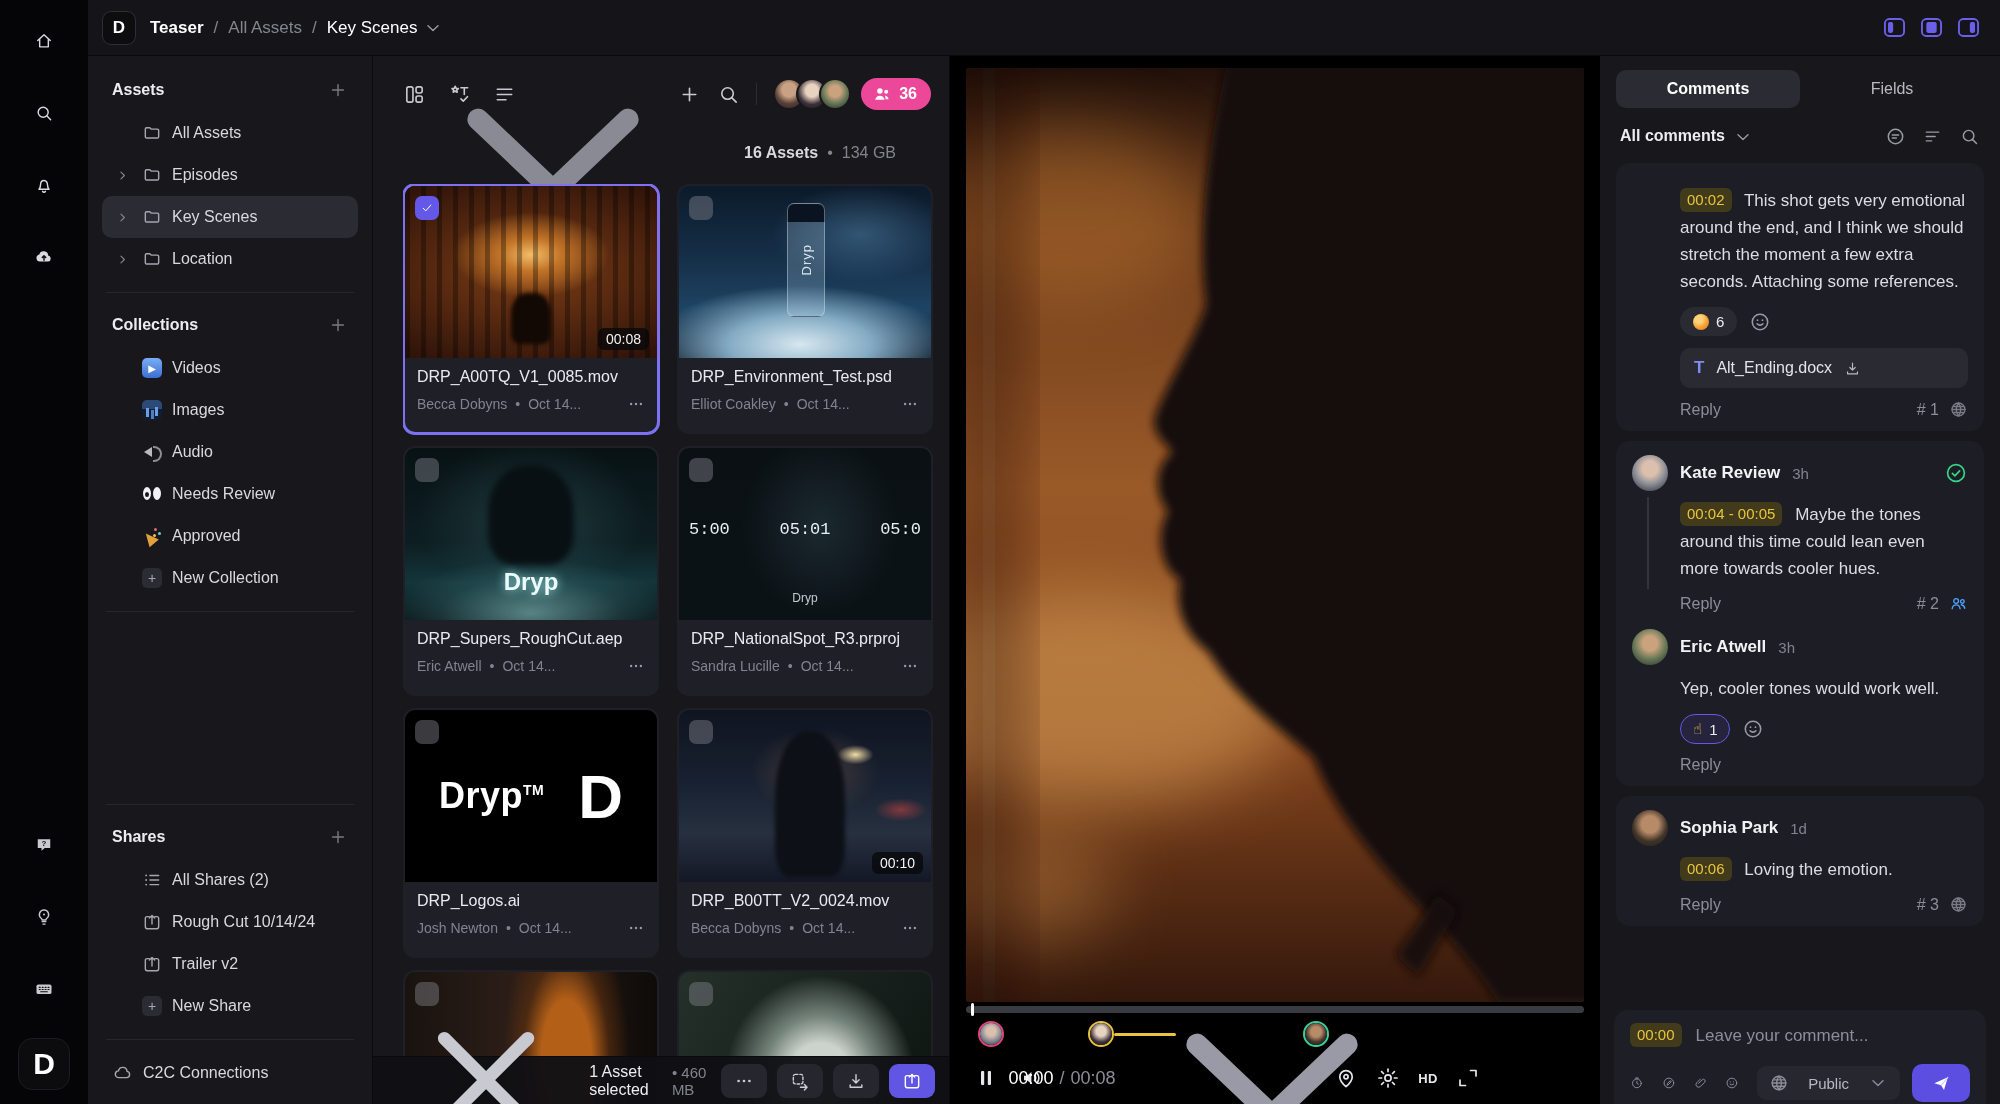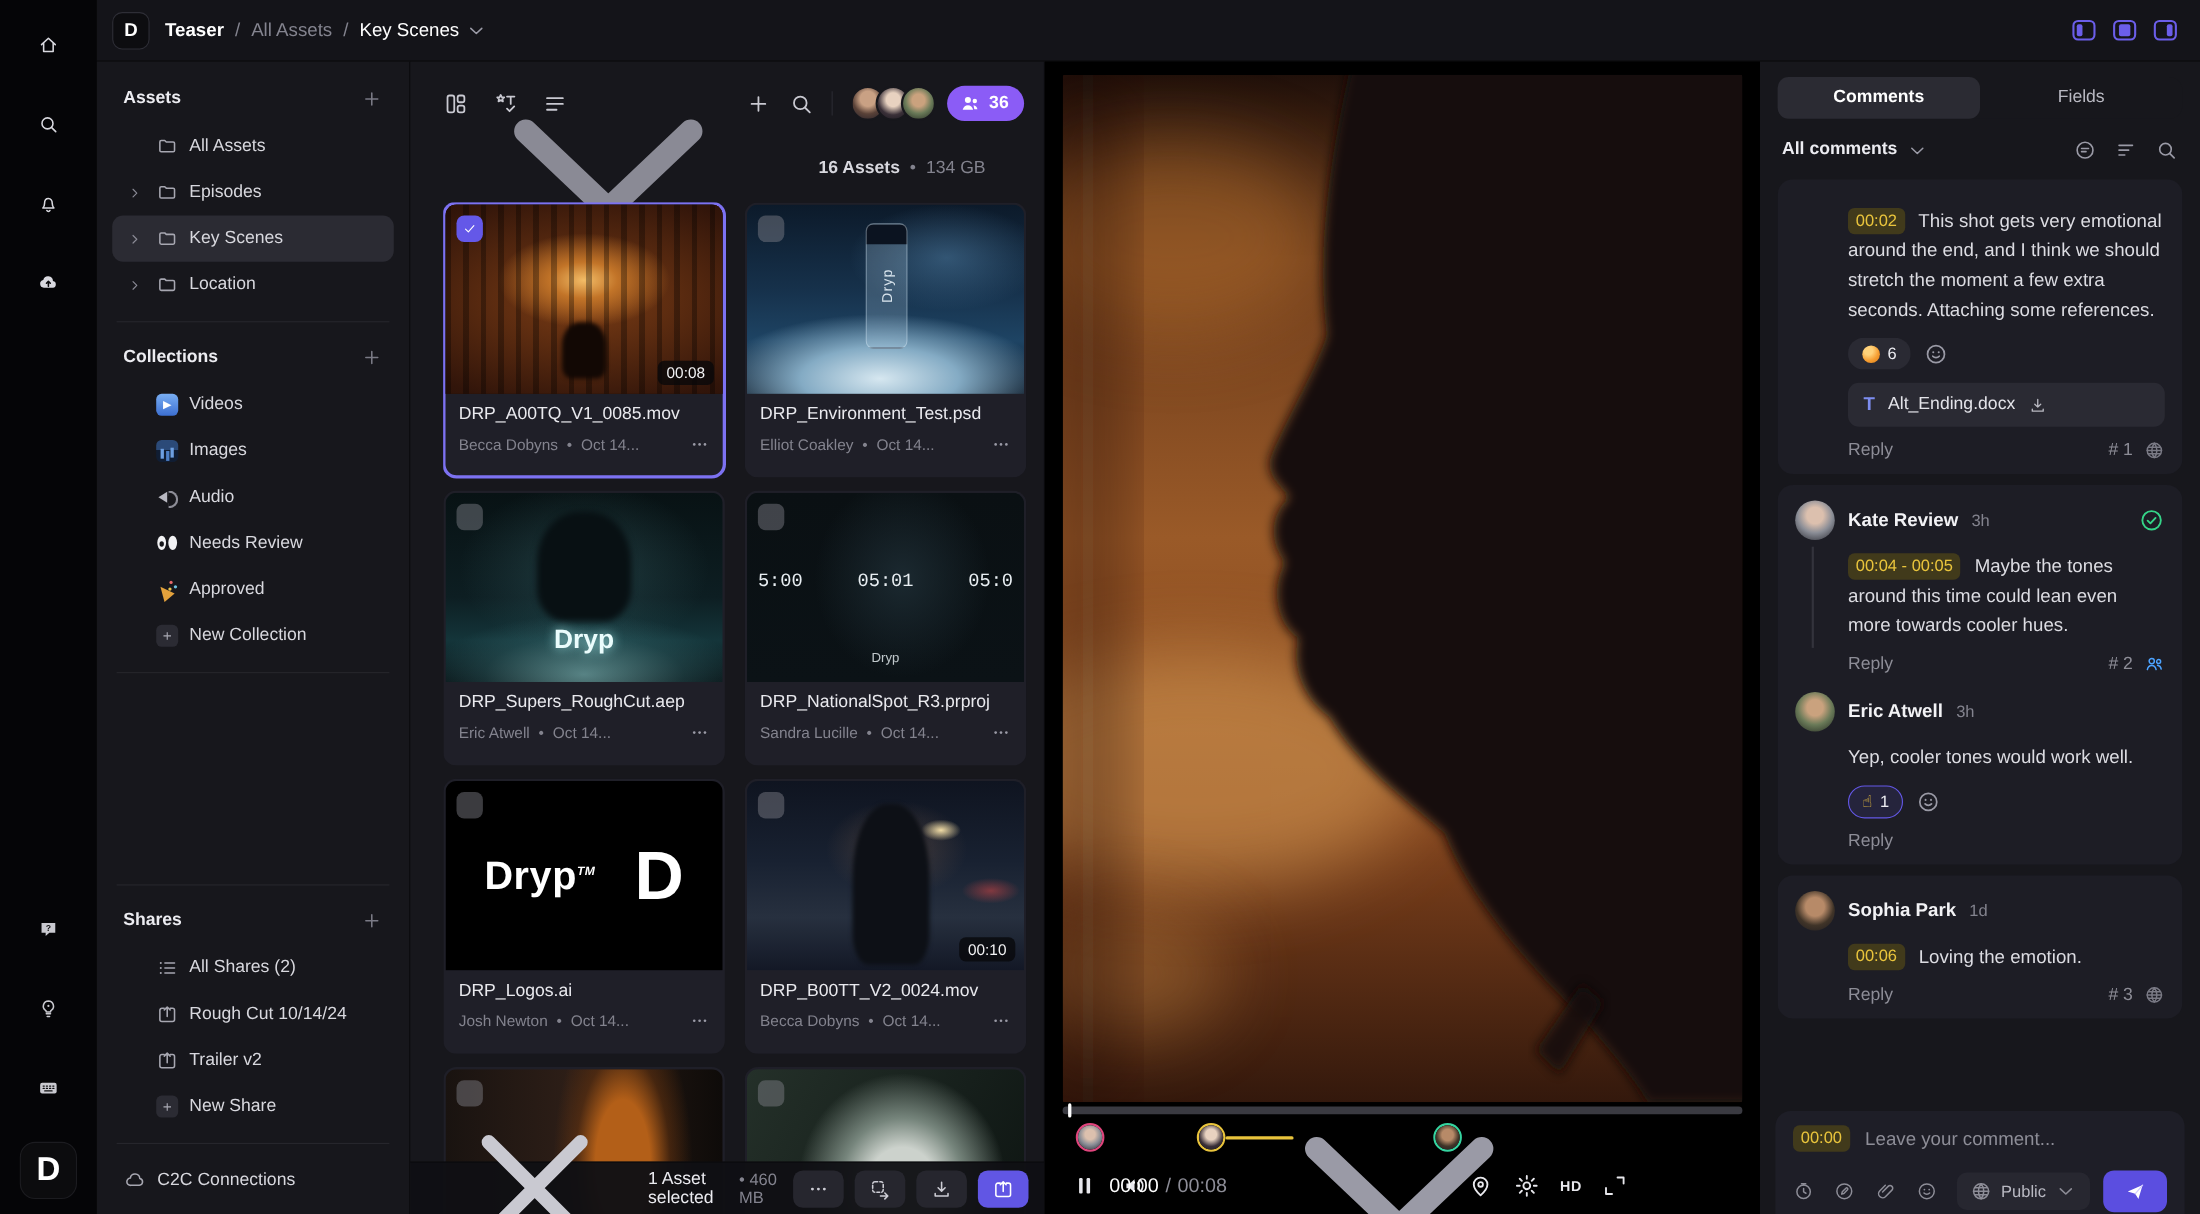--- a/index.html
+++ b/index.html
@@ -70,21 +70,21 @@
   .library{width:577px;flex:0 0 577px;background:#17171c;position:relative;display:flex;flex-direction:column;
            border-right:1px solid #09090b;padding-top:16px;}
   .lib-toolbar{display:flex;align-items:center;height:44px;padding:0 18px 0 30px;}
   .lib-toolbar .group{display:flex;gap:22px;}
   .lib-toolbar .ic{width:23px;height:23px;color:#c9c9d1;}
   .lib-right{margin-left:auto;display:flex;align-items:center;gap:16px;}
   .vdiv{width:1px;height:22px;background:#2c2c33;}
   .avstack{display:flex;}
   .hava{width:32px;height:32px;border-radius:50%;border:2px solid #17171c;margin-left:-9px;}
   .hava:first-child{margin-left:0;}
-  .member-pill{height:32px;background:#8b5cf6;border-radius:999px;display:flex;align-items:center;gap:7px;
+  .member-pill{height:32px;background:#ec4899;border-radius:999px;display:flex;align-items:center;gap:7px;
                padding:0 14px 0 11px;color:#fff;font-size:16px;font-weight:600;margin-left:-6px;}
   .member-pill svg{width:18px;height:18px;color:#fff;}
   .lib-count{display:flex;align-items:center;gap:9px;margin:22px 0 0 30px;font-size:16px;height:30px;}
   .lib-count svg{width:15px;height:15px;color:#8a8a95;}
   .lib-count .n{color:#d8d8de;font-weight:600;margin-left:32px;}
   .lib-count .dot,.lib-count .gb{color:#83838e;}
   .grid{margin:16px 16px 0 30px;display:grid;grid-template-columns:1fr 1fr;gap:12px 18px;overflow:hidden;flex:1;}
   .card{border-radius:12px;background:#1f1f28;overflow:hidden;border:2px solid transparent;position:relative;height:250px;}
   .card.sel{border-color:#7d72f2;box-shadow:0 0 0 1px #7d72f2;}
   .thumb{height:172px;position:relative;overflow:hidden;}
@@ -119,21 +119,21 @@
   .th-plunge::before{content:"";position:absolute;left:33%;top:10%;width:34%;height:58%;background:#081013;
     border-radius:46% 46% 30% 30%;filter:blur(3px);}
   .glowtext{position:absolute;left:0;right:0;bottom:14%;text-align:center;color:#eafcfc;font-size:24px;font-weight:600;
             text-shadow:0 0 10px rgba(170,240,240,.9);}
   .th-tc{background:radial-gradient(45% 75% at 56% 45%,#1b2930 0,rgba(10,16,19,0) 70%),linear-gradient(180deg,#0a1013,#0b1216);}
   .tcrow{position:absolute;top:42%;left:0;right:0;display:flex;justify-content:space-between;padding:0 10px;
          color:#e8eef2;font-size:17px;font-family:"Liberation Mono","DejaVu Sans Mono",monospace;}
   .tcbrand{position:absolute;left:0;right:0;bottom:9%;text-align:center;color:#dfe7ea;font-size:12px;opacity:.85;}
   .th-logos{background:#000;display:flex;align-items:center;justify-content:space-evenly;}
   .logos-word{color:#fff;font-size:36px;font-weight:700;letter-spacing:.5px;}
-  .logos-word sup{font-size:11px;font-style:italic;}
+  .logos-word sup{font-size:14px;}
   .logos-d{color:#fff;font-size:62px;font-weight:800;}
   .th-street{background:
     radial-gradient(9% 7% at 70% 26%,#f2dda6 0,transparent 80%),
     radial-gradient(14% 9% at 88% 58%,rgba(210,70,70,.55) 0,transparent 75%),
     radial-gradient(34% 34% at 54% 36%,rgba(110,85,70,.55) 0,transparent 75%),
     linear-gradient(180deg,#0f1420 0%,#182131 42%,#27303f 72%,#131826 100%);}
   .th-street::before{content:"";position:absolute;left:38%;top:12%;width:28%;height:85%;background:#0d1016;
     border-radius:45% 45% 20% 20%;filter:blur(2px);}
   .th-bmacro{background:
     radial-gradient(38% 130% at 64% 50%,#b35f18 0 26%,rgba(110,55,15,.5) 45%,transparent 66%),
@@ -204,21 +204,21 @@
   .cfoot svg.blue{color:#4da3ff;}
   .thread-line{position:absolute;left:31px;width:2px;background:#33333c;}
   .creply{margin-top:16px;}
   .composer{background:#1e1e27;border-radius:14px 14px 0 0;margin:10px -2px -12px;padding:14px 16px;}
   .comp-row1{display:flex;align-items:center;gap:4px;}
   .comp-input{flex:1;background:transparent;border:none;outline:none;color:#dcdce2;font-size:17px;font-family:inherit;}
   .comp-input::placeholder{color:#8d8d97;}
   .comp-row2{display:flex;align-items:center;gap:18px;margin-top:16px;}
   .comp-row2 .ic{width:22px;height:22px;color:#8d8d97;}
   .comp-right{margin-left:auto;display:flex;align-items:center;gap:12px;}
-  .pub{display:flex;align-items:center;gap:8px;background:#272730;border-radius:9px;padding:7px 12px;font-size:15px;color:#b9b9c2;}
+  .pub{display:flex;align-items:center;gap:19px;background:#272730;border-radius:9px;padding:7px 12px;font-size:15px;color:#b9b9c2;}
   .pub svg{width:16px;height:16px;color:#8d8d97;}
   .send{width:58px;height:38px;border-radius:10px;background:#5b4ee0;display:flex;align-items:center;justify-content:center;}
   .send svg{width:20px;height:20px;color:#fff;}
 
   
   .av-g1{background:radial-gradient(circle at 50% 35%,#c9a184 0 30%,#5a4238 60%,#23202a 100%);}
   .av-g2{background:radial-gradient(circle at 50% 38%,#e8d2c0 0 28%,#3a3038 62%,#17161d 100%);}
   .av-g3{background:radial-gradient(circle at 50% 40%,#caa27e 0 26%,#6a7a58 55%,#202620 100%);}
   .av-g4{background:radial-gradient(circle at 50% 38%,#dcc0ae 0 26%,#8a8d96 55%,#23232b 100%);}
   .av-g5{background:radial-gradient(circle at 50% 40%,#b78a68 0 30%,#403428 60%,#1c1a20 100%);}

